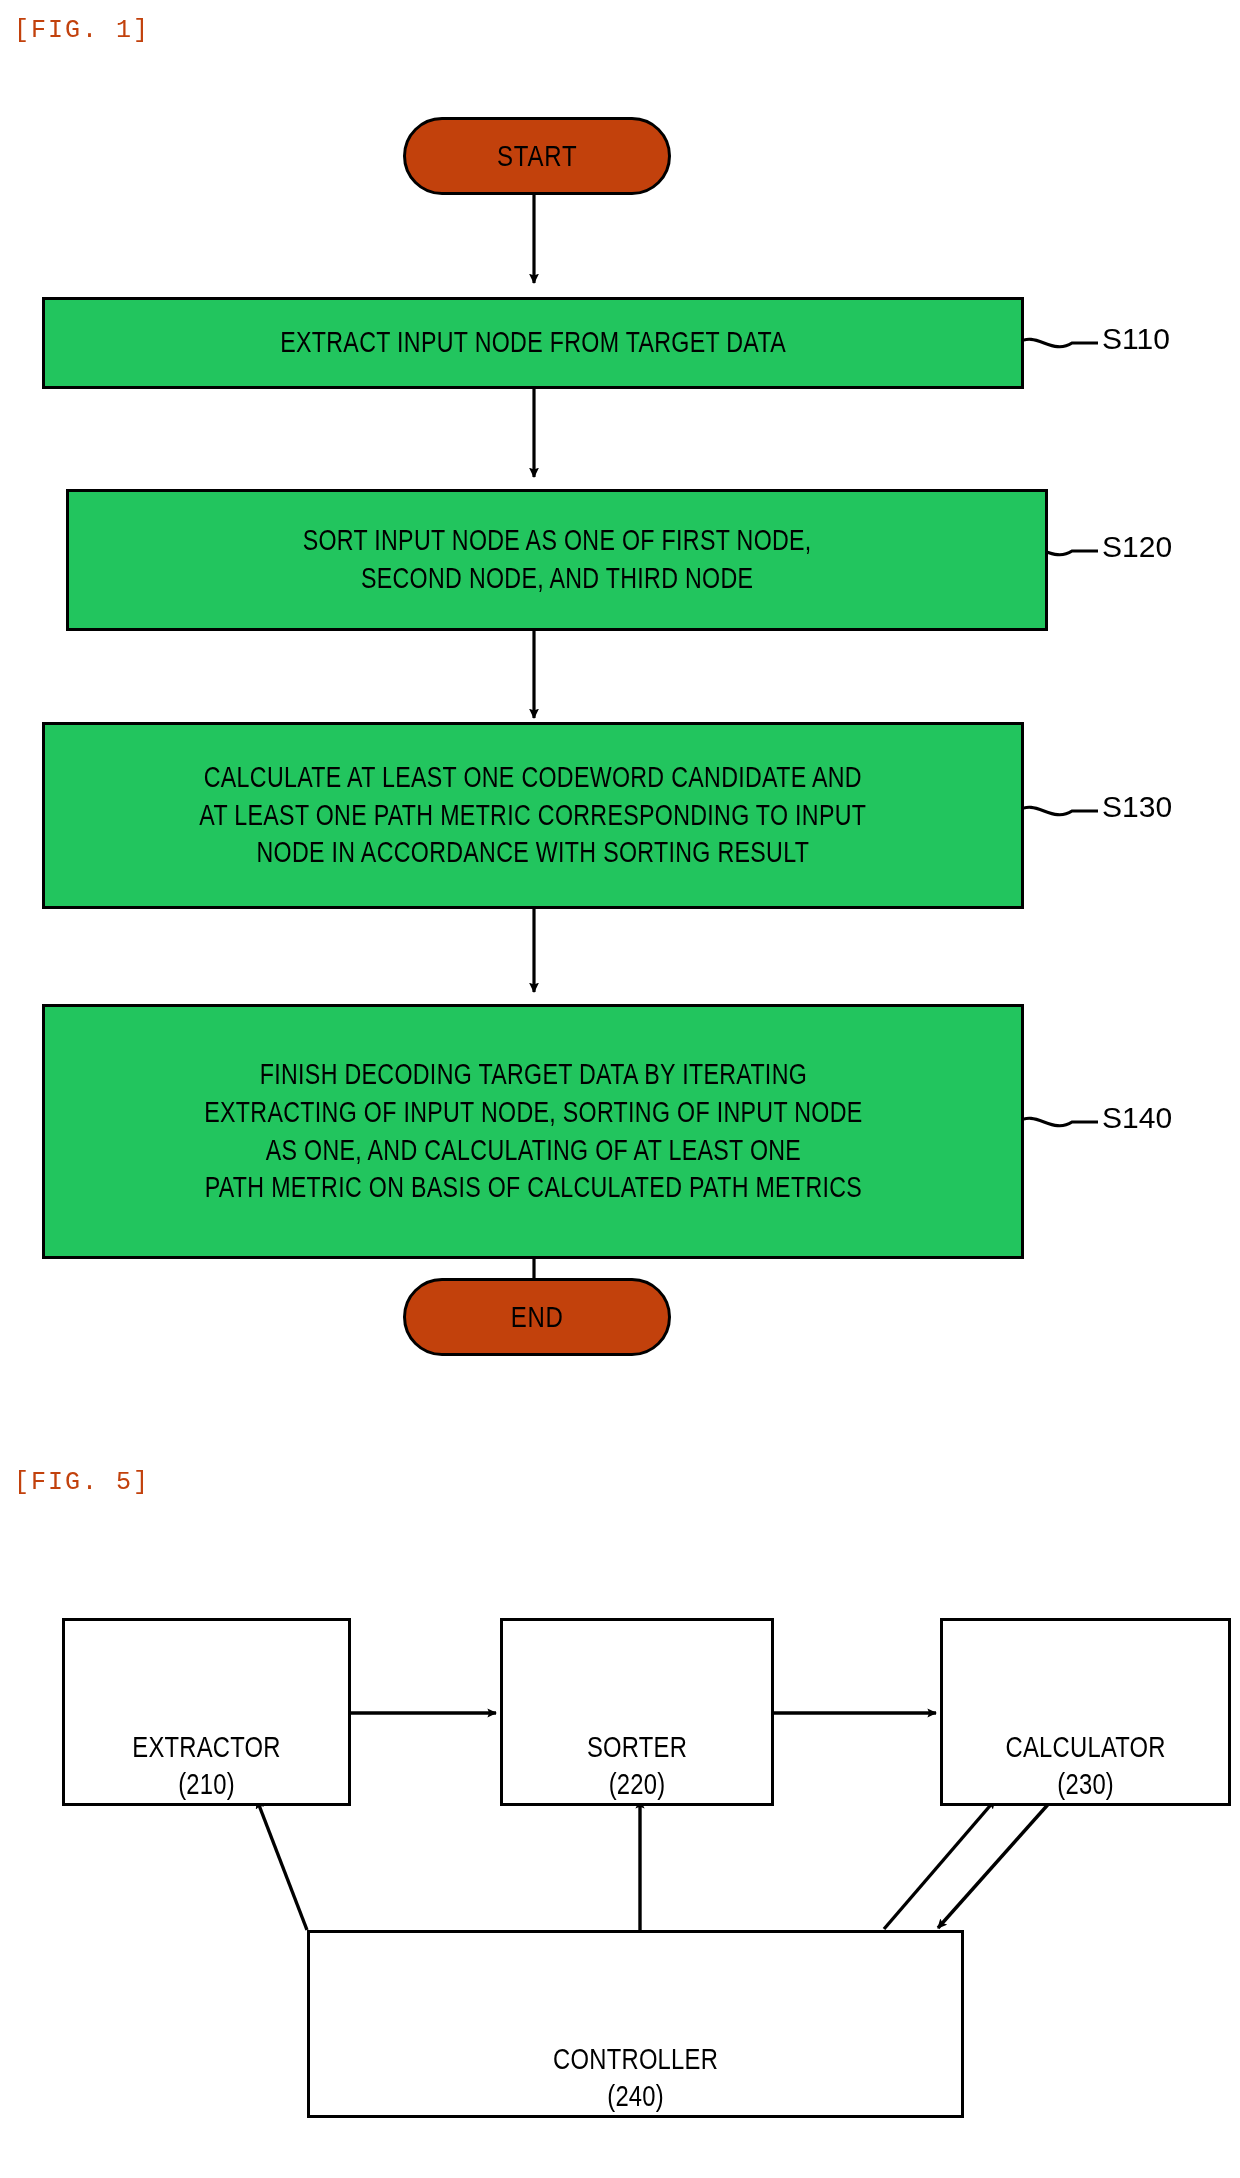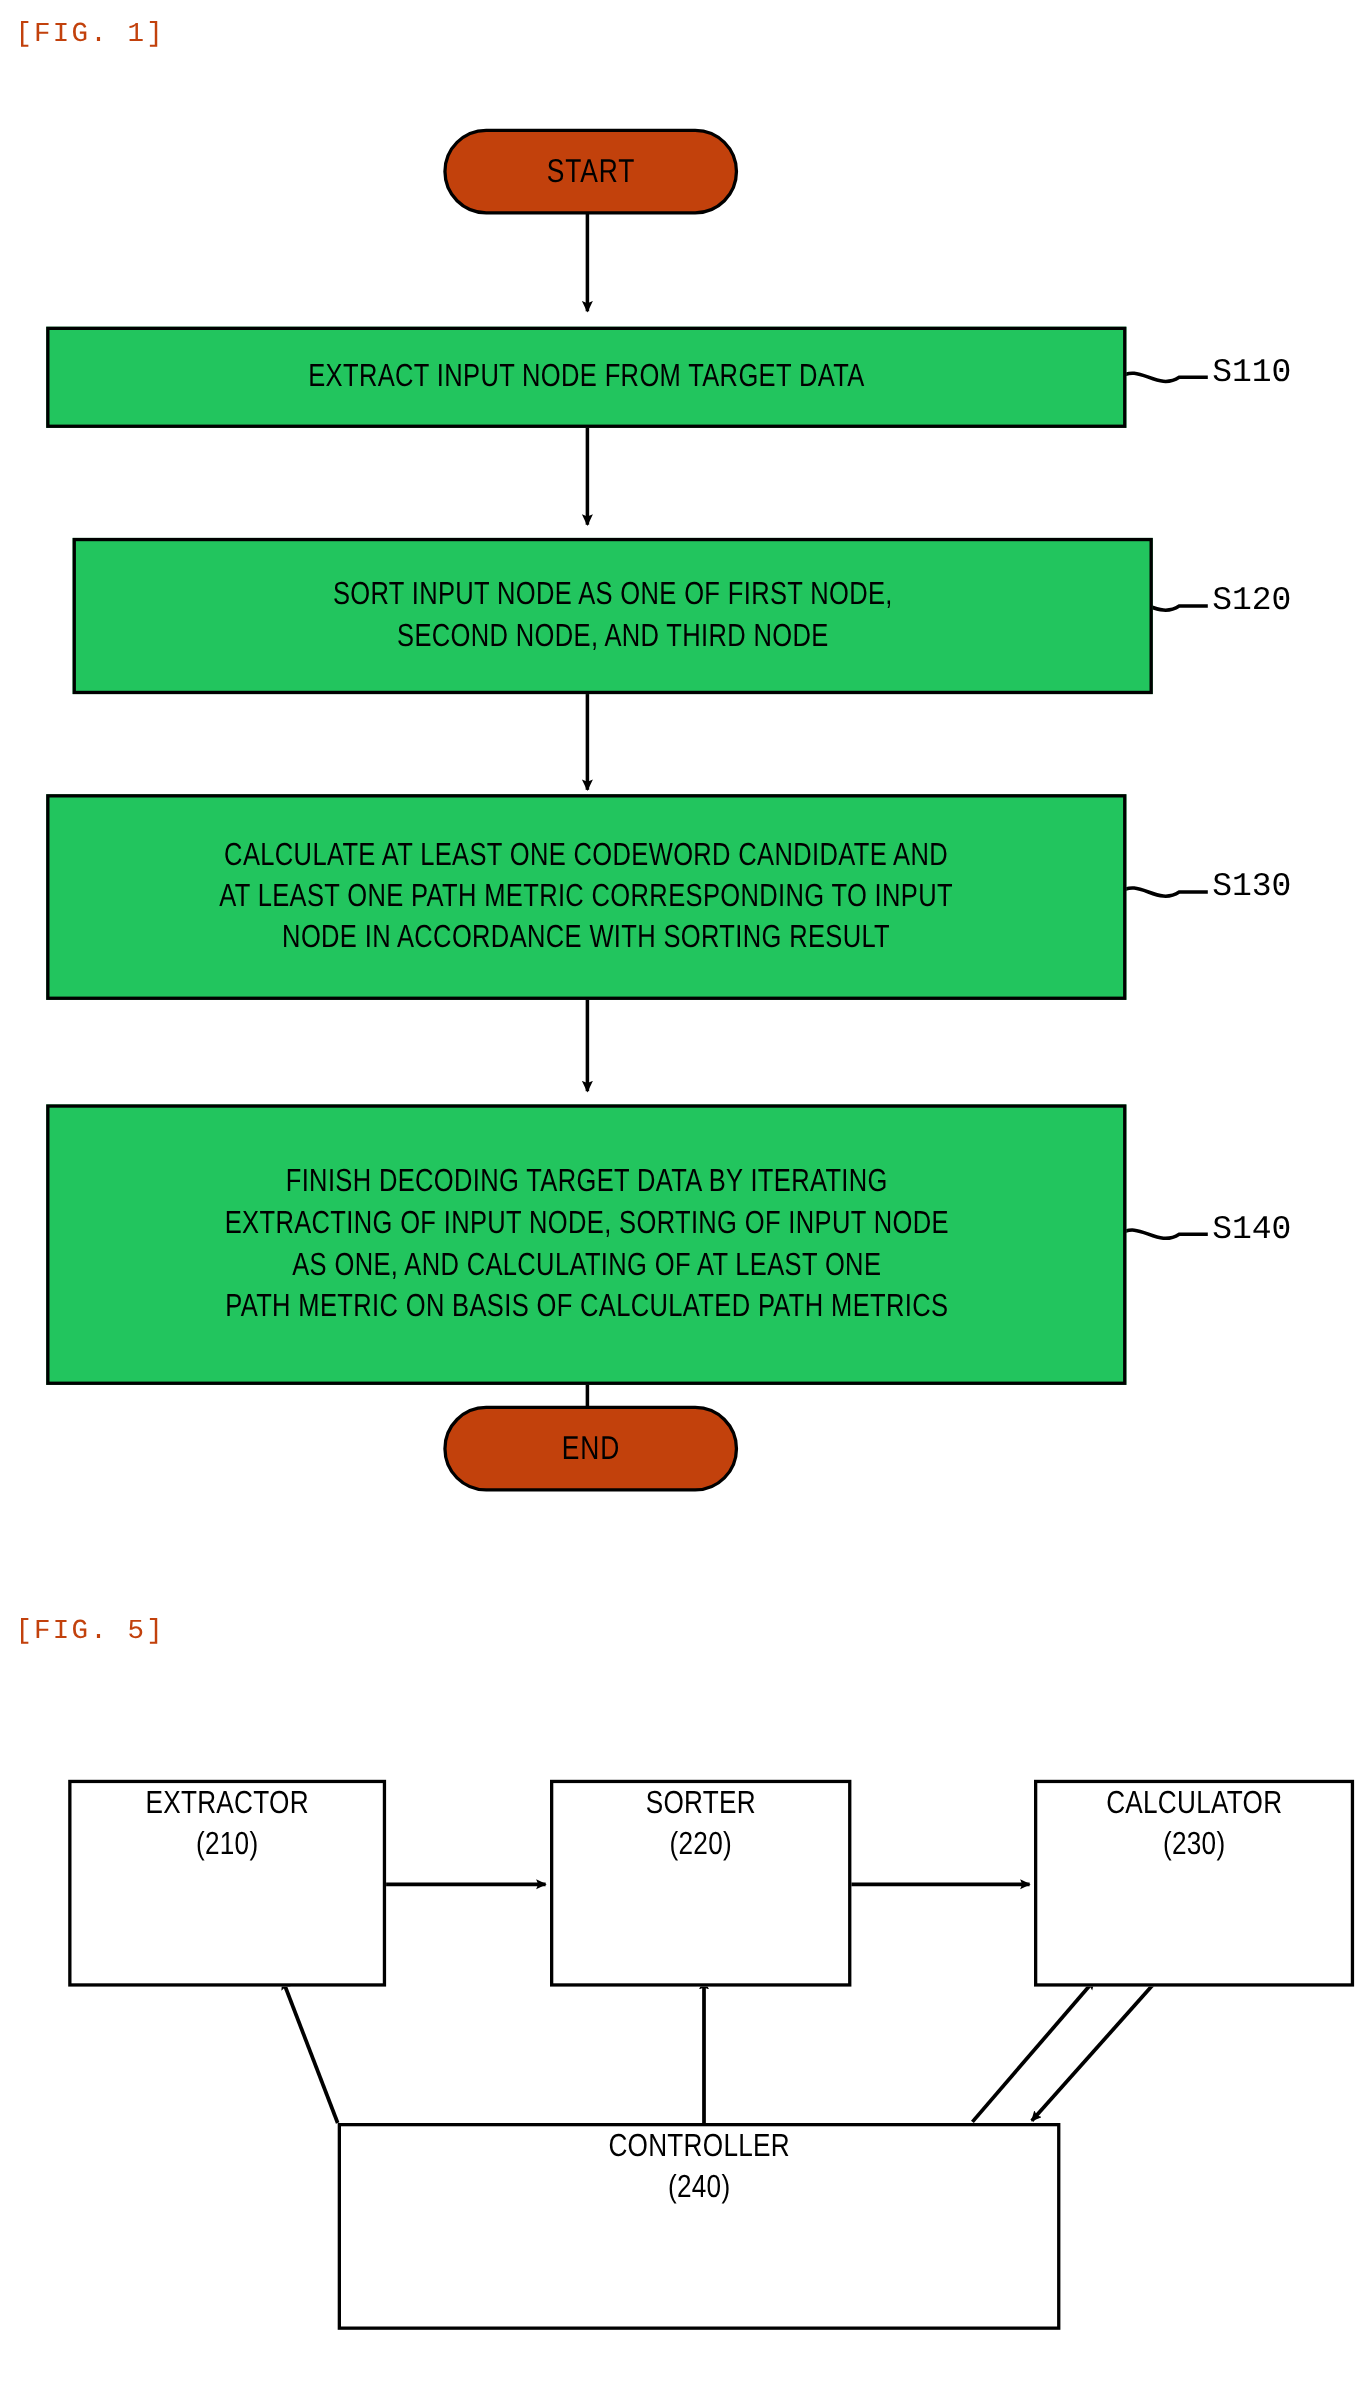--- a/index.html
+++ b/index.html
@@ -31,28 +31,28 @@
   .pbox{
     position:absolute;border:3.5px solid #000;background:#22c55e;
     display:flex;align-items:center;justify-content:center;text-align:center;
   }
   .pbox .txt{
     font-size:29px;line-height:1.30;letter-spacing:0.4px;
     transform:scaleX(0.80);transform-origin:center;display:block;white-space:pre;
   }
   .steplabel{
     position:absolute;
-    font-family:Liberation Mono, monospace;
+    font-family:Liberation Sans, sans-serif;
     font-size:30px;color:#000;white-space:nowrap;
   }
 
   
   .bbox{
     position:absolute;border:3.5px solid #000;background:#fff;
-    display:flex;align-items:flex-start;justify-content:center;text-align:center;
+    display:flex;align-items:flex-end;justify-content:center;text-align:center;
   }
   .bbox .txt{
     font-size:29px;line-height:1.28;letter-spacing:0.3px;
     transform:scaleX(0.82);transform-origin:center;display:block;white-space:pre;
   }
 </style>
 </head>
 <body>
 
 <div class="fig-label" id="fig1-label">[FIG. 1]</div>

